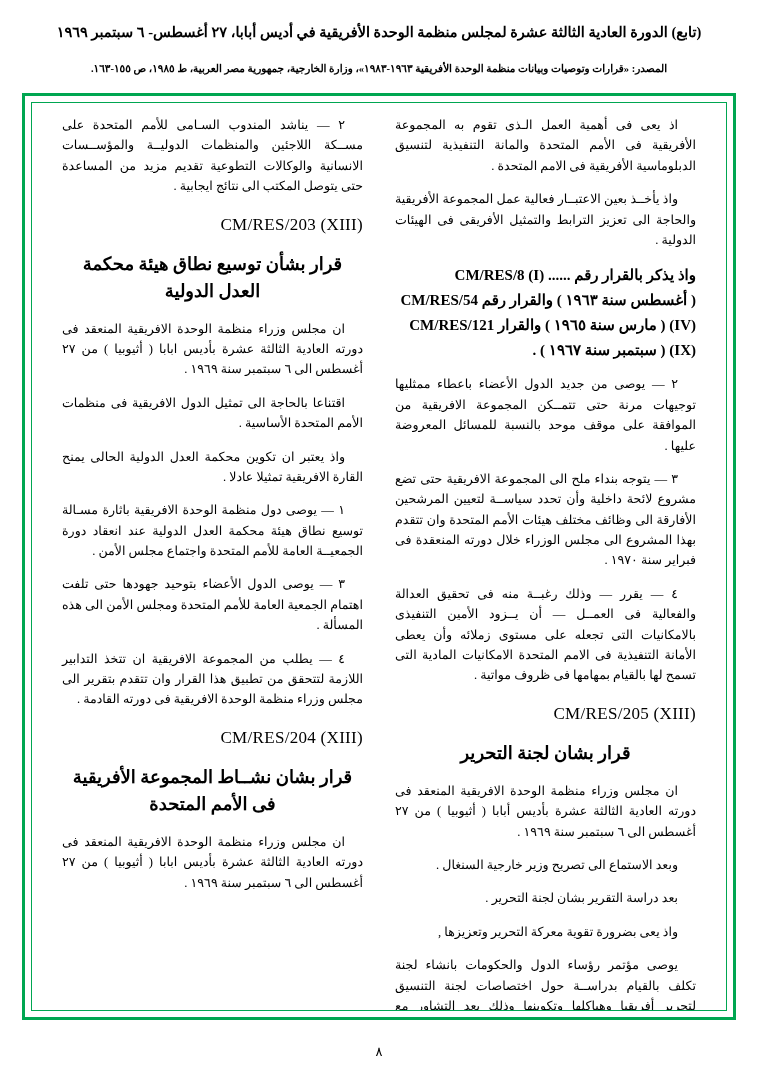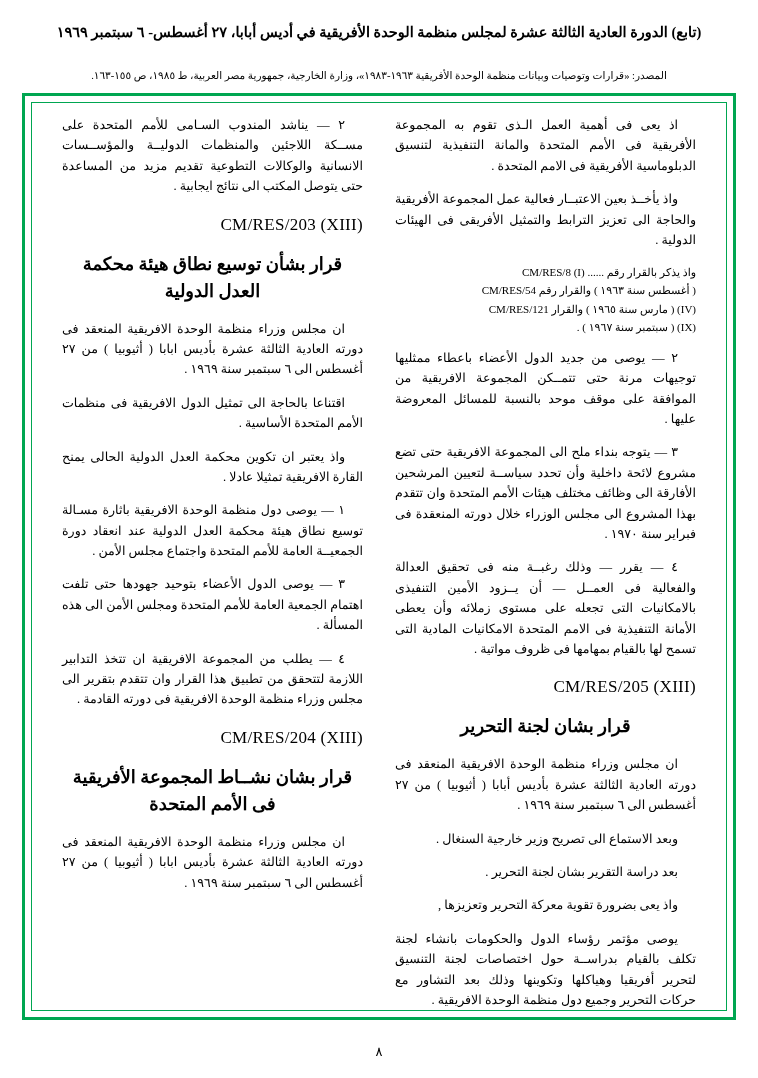--- a/index.html
+++ b/index.html
@@ -27,22 +27,22 @@
   }
   .header-title {
     font-size: 14.5px;
     font-weight: bold;
     line-height: 1.5;
     letter-spacing: 0px;
     direction: rtl;
   }
   .header-source {
     font-size: 10.5px;
-    font-weight: normal;
-    margin-top: 25px;
+    font-weight: bold;
+    margin-top: 18px;
     direction: rtl;
     line-height: 1.4;
   }
   .frame {
     position: absolute;
     top: 93px;
     right: 22px;
     left: 22px;
     bottom: 58px;
     border: 3px solid #00a651;
@@ -89,23 +89,24 @@
     font-family: "Liberation Serif", serif;
     direction: ltr;
     text-align: right;
     font-size: 17px;
     margin: 18px 0 10px 0;
     letter-spacing: 0.3px;
   }
   .res-id-block {
     direction: rtl;
     text-align: right;
-    font-size: 11px;
+    font-size: 15px;
     margin: 2px 0 12px 0;
     line-height: 1.65;
+    font-weight: bold;
   }
   .res-title {
     text-align: center;
     font-weight: bold;
     font-size: 18px;
     margin: 16px 0 14px 0;
     line-height: 1.5;
     direction: rtl;
   }
   .page-number {

